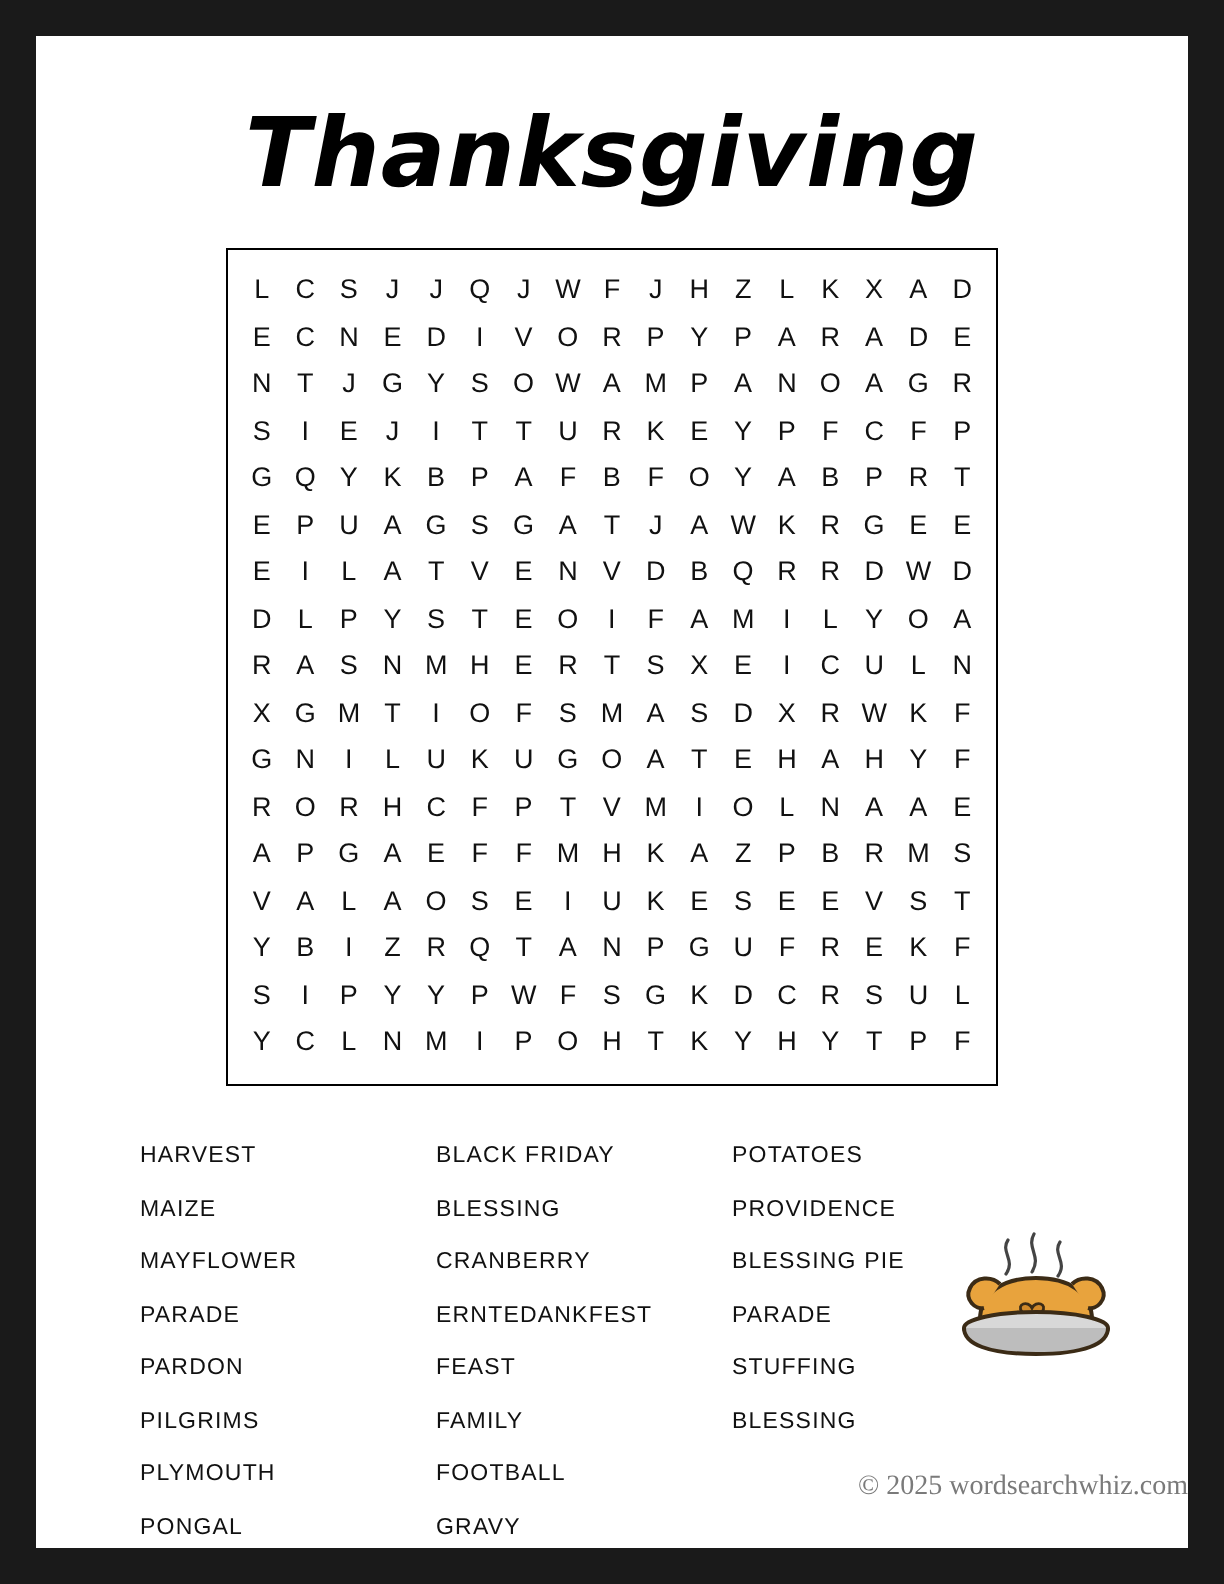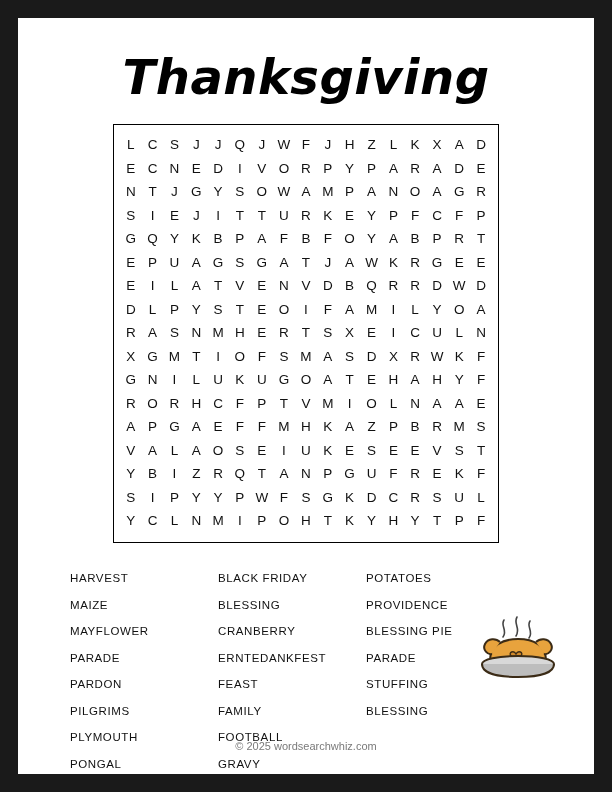--- a/index.html
+++ b/index.html
@@ -78,23 +78,23 @@
     right: 28px;
     bottom: 86px;
     width: 96px;
     height: 74px;
   }
   .footer {
     position: absolute;
     left: 0;
     right: 0;
     bottom: 22px;
-    text-align: center;
-    font-family: Liberation Sans, sans-serif;
-    font-size: 11px;
+    text-align: right;
+    font-family: Liberation Serif, serif;
+    font-size: 14px;
     color: #7a7a7a;
   }
 </style>
 </head>
 <body>
 
 <div class="page">
 
   <h1 class="title">Thanksgiving</h1>
 

